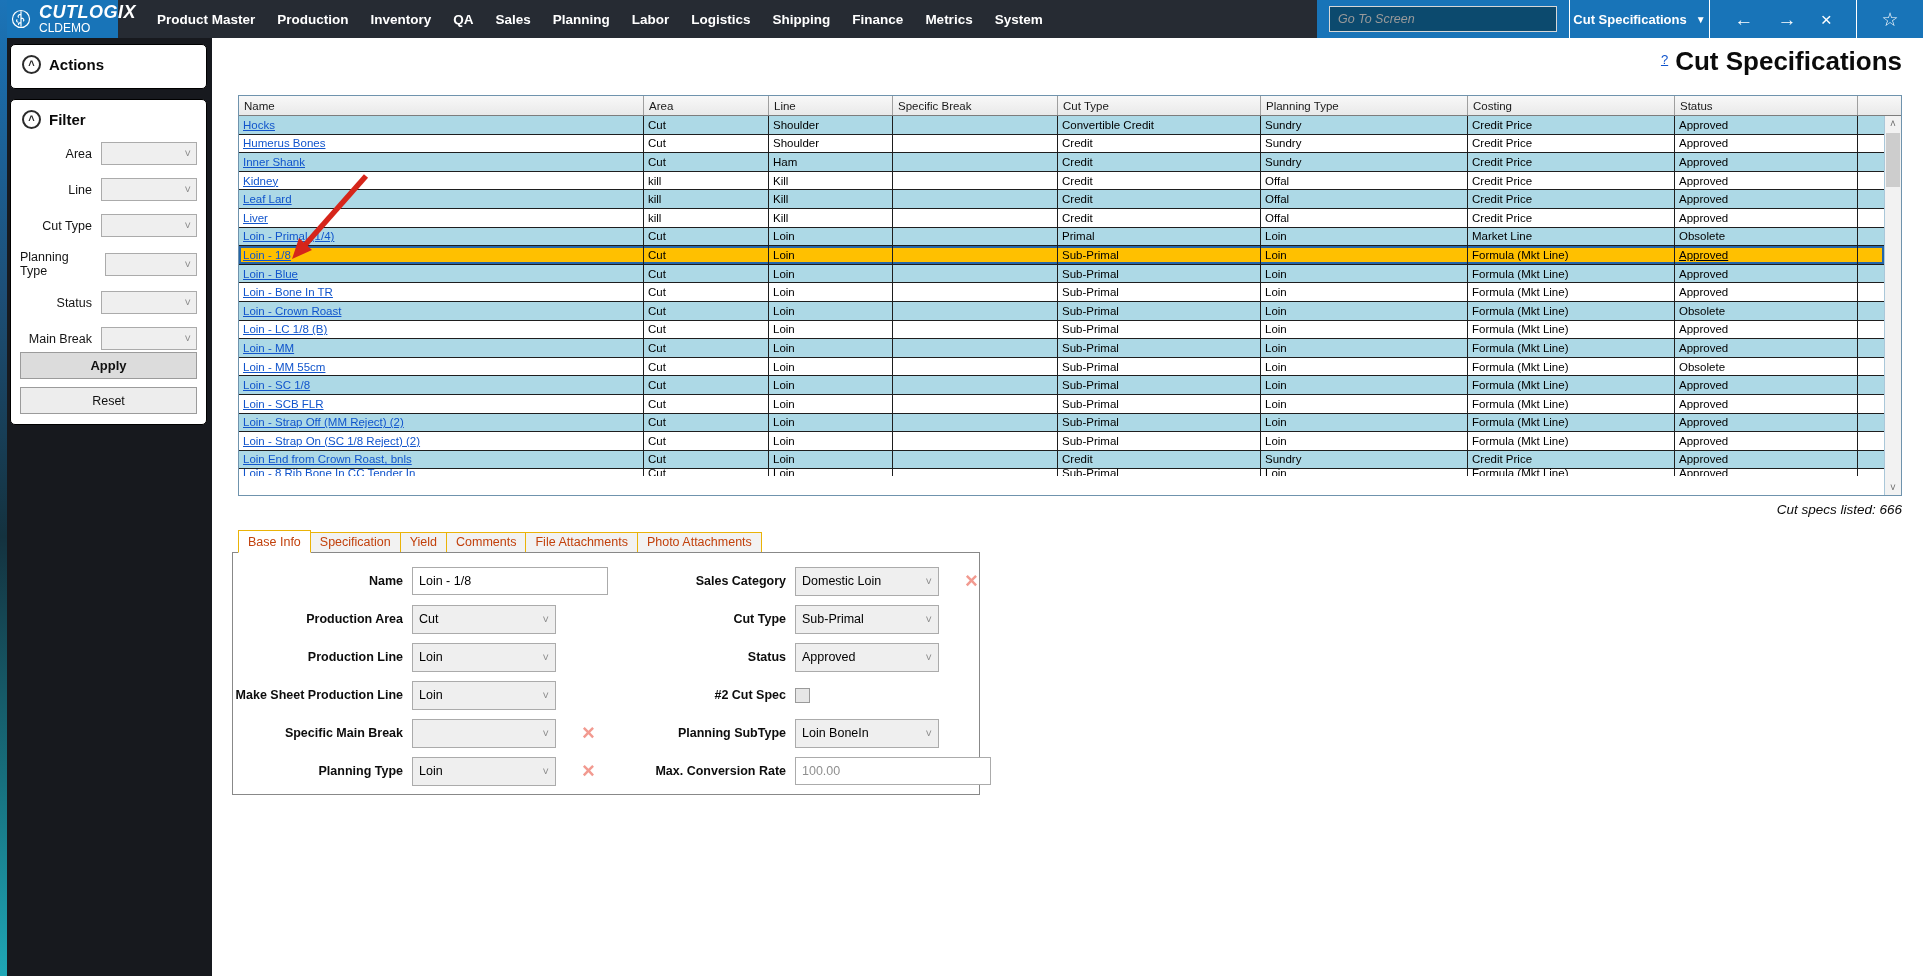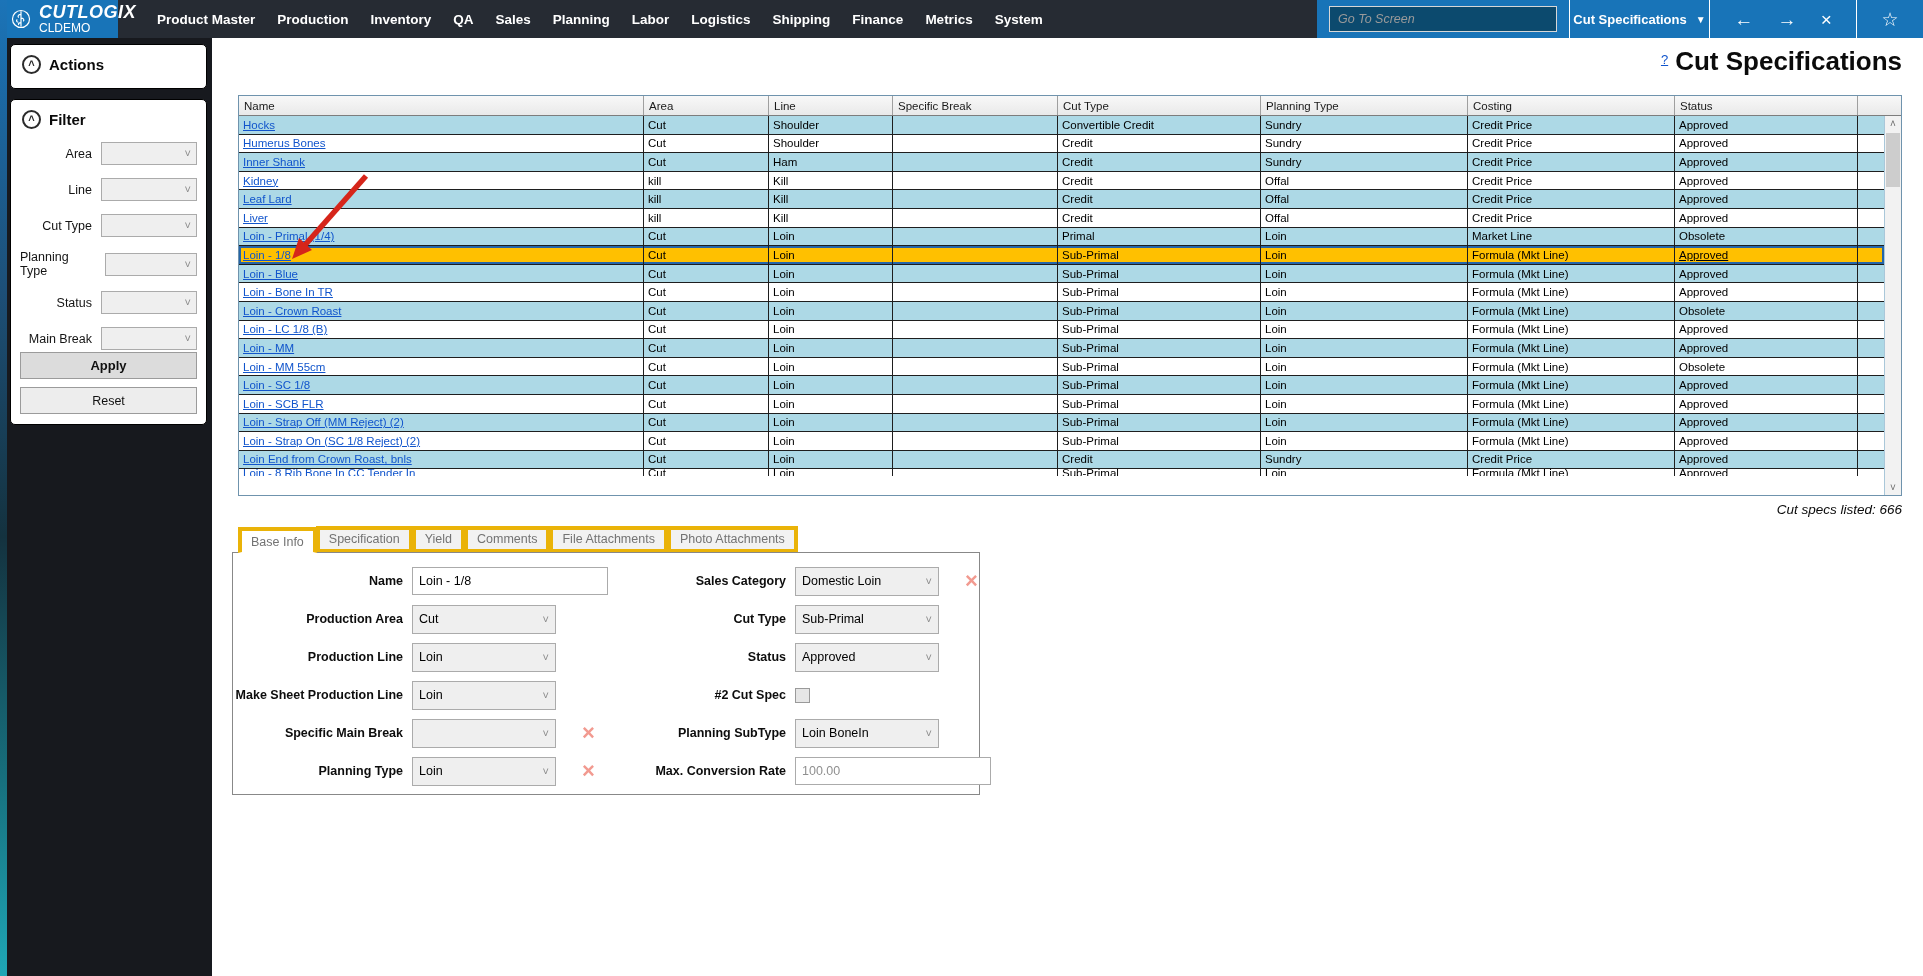--- a/index.html
+++ b/index.html
@@ -90,21 +90,21 @@
   .vs-btn { position:absolute; left:0; width:16px; height:15px; color:#6a6a6a; font-size:10px;
     display:flex; align-items:center; justify-content:center; }
   .vs-up { top:0; } .vs-dn { bottom:0; }
   .vs-thumb { position:absolute; left:1px; top:17px; width:14px; height:54px; background:#cdcdcd; }
 
   .count-label { position:absolute; top:464px; right:21px; font-weight:normal; font-style:italic;
     font-size:13.5px; color:#0a0a0a; }
 
   
   .tabs { position:absolute; left:26px; top:493px; display:flex; align-items:flex-end; height:22px; }
-  .tab { background:#f2f2f2; border:4px solid #eab308; font-size:12.5px; color:#737373;
+  .tab { background:#f2f2f2; border:1px solid #eab308; font-size:12.5px; color:#c2410c;
     padding:2px 9px 3px 9px; margin-right:-1px; position:relative; }
   .tab.active { background:#fff; border-bottom:1px solid #fff; padding-top:4px; z-index:3; }
   .form-panel { position:absolute; left:20px; top:514px; width:748px; height:243px;
     border:1px solid #888; background:#fff; display:flex; padding-top:9px; z-index:2; }
   .fcol-left { width:446px; } .fcol-right { flex:1; }
   .frow { height:38px; display:flex; align-items:center; }
   .flabel { font-weight:bold; font-size:12.5px; color:#0d0d0d; text-align:right; margin-right:9px; }
   .fcol-left .flabel { width:170px; } .fcol-right .flabel { width:178px; }
   .fselect { width:144px; height:29px; background:#efefef; border:1px solid #ababab;
     display:flex; align-items:center; justify-content:space-between; padding:0 6px; font-size:12.5px; }

